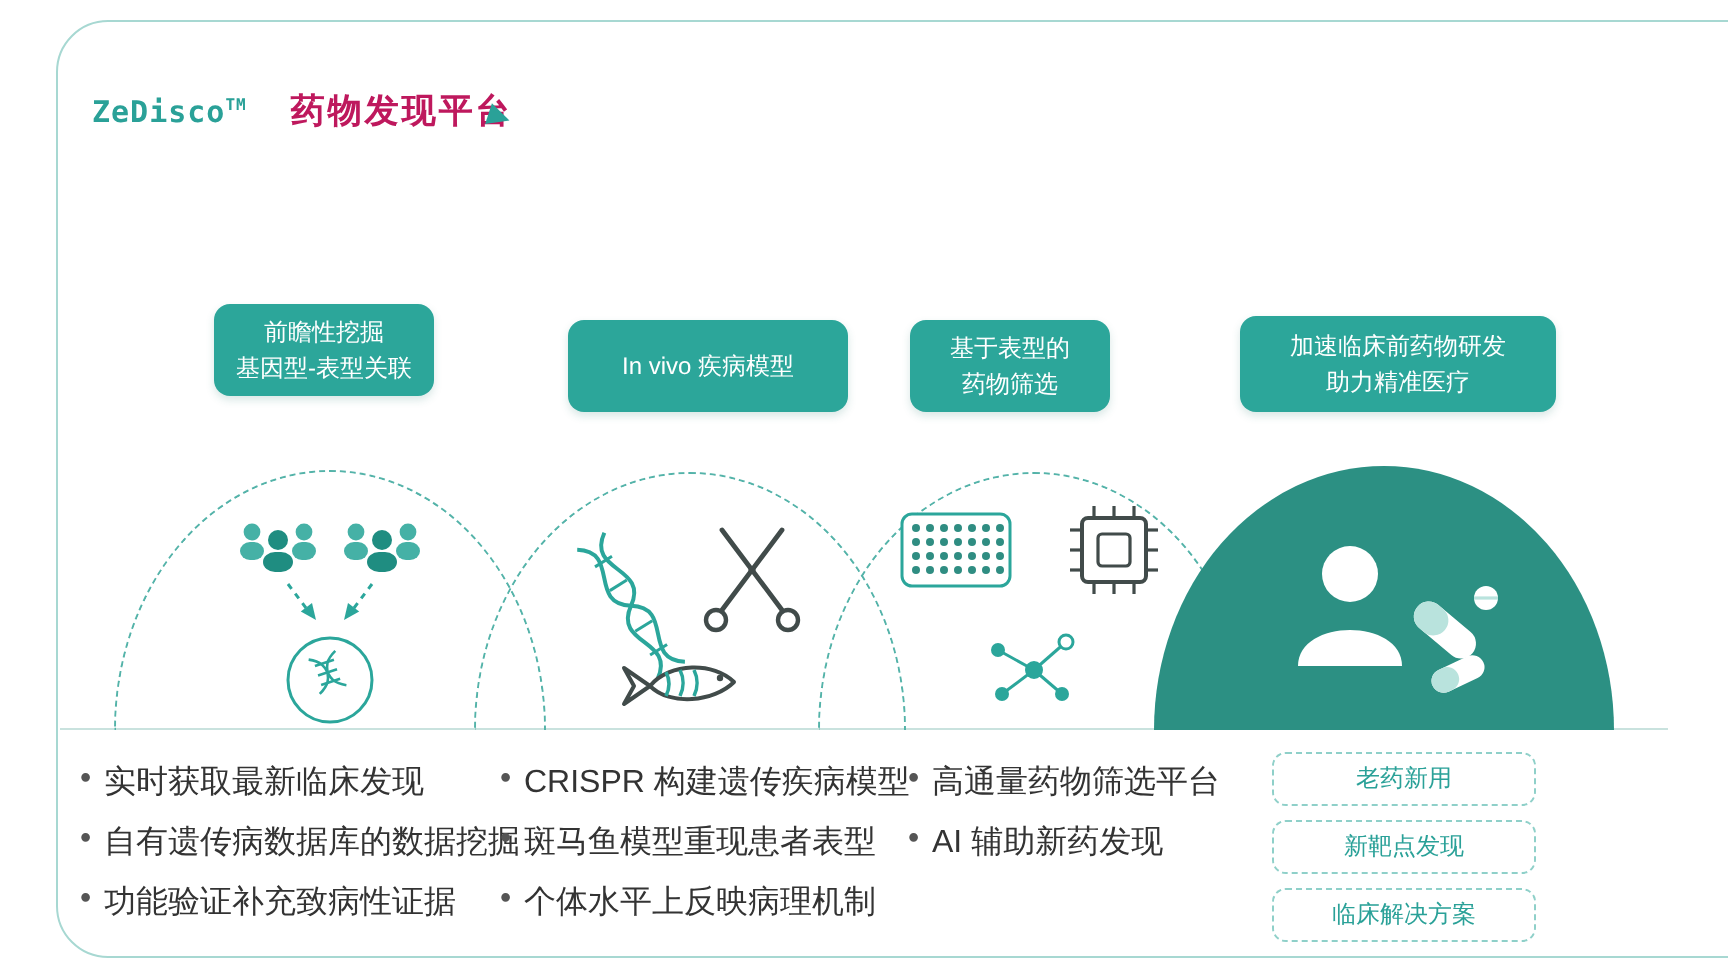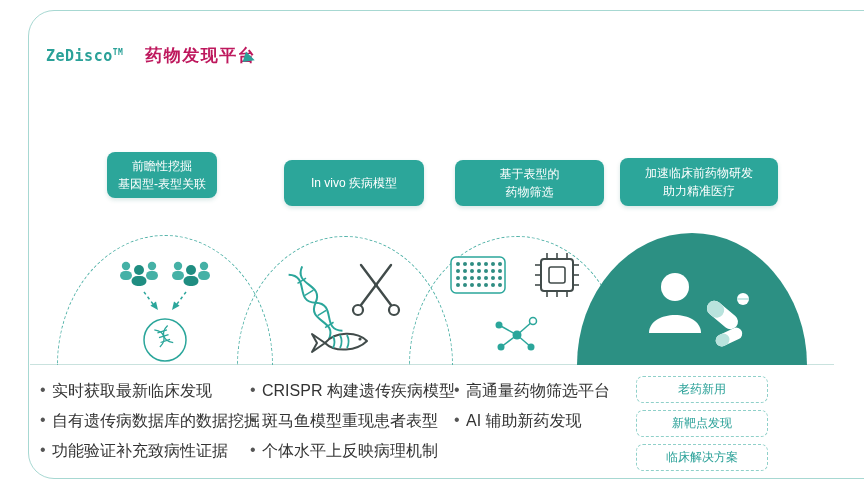--- a/index.html
+++ b/index.html
@@ -16,21 +16,21 @@
   .slide-title{color:#be185d;font-weight:bold;font-size:17px;margin-left:22px;letter-spacing:1.5px;}
   .title-arrow{position:absolute;left:243px;top:52px;transform:rotate(18deg);}
 
   
   .pill{position:absolute;background:#2ca69a;color:#fff;border-radius:8px;
         display:flex;flex-direction:column;align-items:center;justify-content:center;
         font-size:12px;line-height:1.5;text-align:center;box-sizing:border-box;
         padding:4px 8px;box-shadow:0 2px 4px rgba(40,120,110,.18);}
   .pill-1{left:107px;top:152px;width:110px;height:46px;}
   .pill-2{left:284px;top:160px;width:140px;height:46px;text-align:right;}
-  .pill-3{left:455px;top:160px;width:149px;height:46px;}
+  .pill-3{left:455px;top:160px;width:100px;height:46px;}
   .pill-4{left:620px;top:158px;width:158px;height:48px;}
 
   
   .dome{position:absolute;border:1.5px dashed #54b3a9;border-bottom:none;
         border-radius:50% 50% 0 0 / 100% 100% 0 0;box-sizing:border-box;z-index:2;}
   .dome-1{left:57px;top:235px;width:216px;height:130px;}
   .dome-2{left:237px;top:236px;width:216px;height:129px;}
   .dome-3{left:409px;top:236px;width:216px;height:129px;}
   .dome-4{left:577px;top:233px;width:230px;height:132px;background:#2c9083;border:none;z-index:3;}
   .dome-icons{position:absolute;left:50%;transform:translateX(-50%);}

